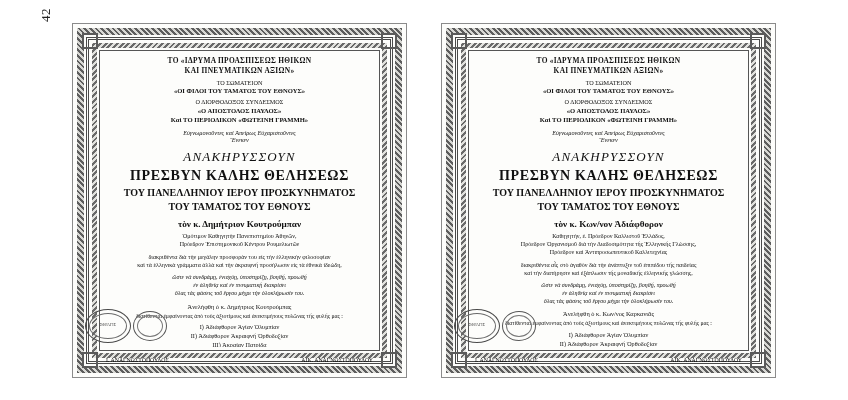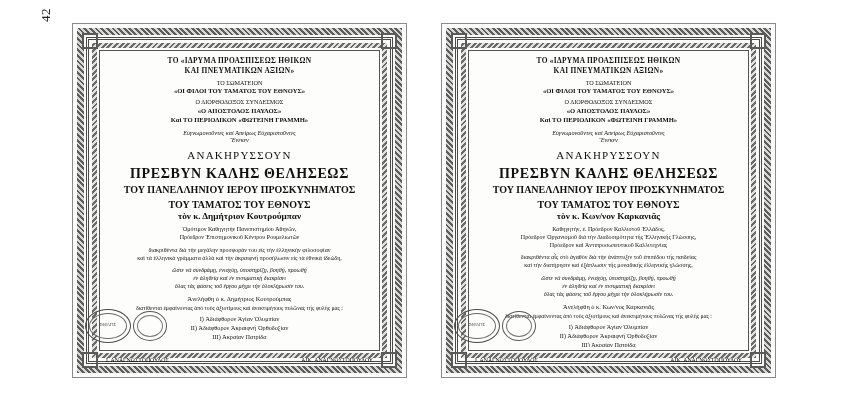--- a/index.html
+++ b/index.html
@@ -119,38 +119,40 @@
     font-size: 6.6px;
     font-weight: bold;
     margin-top: 1px;
   }
   .l-italic {
     font-size: 6.2px;
     font-style: italic;
     margin-top: 4px;
   }
   .l-proclaim {
-    font-size: 11px;
+    font-size: 13px;
     letter-spacing: 1.2px;
     margin-top: 5px;
+    font-style: italic;
   }
   .l-title {
     font-size: 14px;
     font-weight: bold;
     letter-spacing: 0.6px;
     margin-top: 2px;
   }
   .l-sub {
     font-size: 10px;
     font-weight: bold;
     margin-top: 2px;
   }
   .l-name {
     font-size: 9.2px;
     font-weight: bold;
+    margin-top: 5px;
   }
   .l-roles {
     font-size: 6px;
     margin-top: 3px;
     line-height: 1.3;
   }
   .l-para {
     font-size: 6px;
     margin-top: 4px;
     line-height: 1.35;
@@ -317,21 +319,21 @@
         <div class="l-body1">«ΟΙ ΦΙΛΟΙ ΤΟΥ ΤΑΜΑΤΟΣ ΤΟΥ ΕΘΝΟΥΣ»</div>
         <div class="l-small">Ο ΔΙΟΡΘΟΔΟΞΟΣ ΣΥΝΔΕΣΜΟΣ</div>
         <div class="l-body1">«Ο ΑΠΟΣΤΟΛΟΣ ΠΑΥΛΟΣ»</div>
         <div class="l-body1">Καὶ ΤΟ ΠΕΡΙΟΔΙΚΟΝ «ΦΩΤΕΙΝΗ ΓΡΑΜΜΗ»</div>
         <div class="l-italic">Εὐγνωμονοῦντες καὶ Ἀπείρως Εὐχαριστοῦντες</div>
         <div class="l-italic" style="margin-top:0">Ἕνεκεν</div>
         <div class="l-proclaim">ΑΝΑΚΗΡΥΣΣΟΥΝ</div>
         <div class="l-title">ΠΡΕΣΒΥΝ ΚΑΛΗΣ ΘΕΛΗΣΕΩΣ</div>
         <div class="l-sub">ΤΟΥ ΠΑΝΕΛΛΗΝΙΟΥ ΙΕΡΟΥ ΠΡΟΣΚΥΝΗΜΑΤΟΣ</div>
         <div class="l-sub">ΤΟΥ ΤΑΜΑΤΟΣ ΤΟΥ ΕΘΝΟΥΣ</div>
-        <div class="l-name">τὸν κ. Κων/νον Καρκανιᾶς</div>
+        <div class="l-name">τὸν κ. Κων/νον Ἀδιάφθορον</div>
         <div class="l-roles" style="white-space:pre-line">Καθηγητήν, ἐ. Πρόεδρον Καλλιστοῦ Ἑλλάδος,
 Πρόεδρον Ὀργανισμοῦ διὰ τὴν Διαδοσιμότητα τῆς Ἑλληνικῆς Γλώσσης,
 Πρόεδρον καὶ Ἀντιπροσωπευτικοῦ Καλλιτεχνίας</div>
         <div class="l-para" style="white-space:pre-line">διακριθέντα αἷς στὸ ἀγαθὸν διὰ τὴν ἀνάπτυξιν τοῦ ἐπιπέδου τῆς παιδείας
 καὶ τὴν διατήρησιν καὶ ἐξάπλωσιν τῆς μοναδικῆς ἑλληνικῆς γλώσσης,</div>
         <div class="l-para-i" style="white-space:pre-line">ὥστε νὰ συνδράμῃ, ἐνισχύῃ, ὑποστηρίζῃ, βοηθῇ, προωθῇ
 ἐν ἀληθείᾳ καὶ ἐν πνευματικῇ διακρίσει
 ὅλας τὰς φάσεις τοῦ ἔργου μέχρι τὴν ὁλοκλήρωσίν του.</div>
         <div class="l-award">Ἀνελήφθη ὁ κ. Κων/νος Καρκανιᾶς</div>
         <div class="l-award-note">διατίθενται ἐμφαίνοντας ἀπὸ τοὺς ἀξιοτίμους καὶ ἀνεκτιμήτους πυλῶνας τῆς φυλῆς μας :</div>

